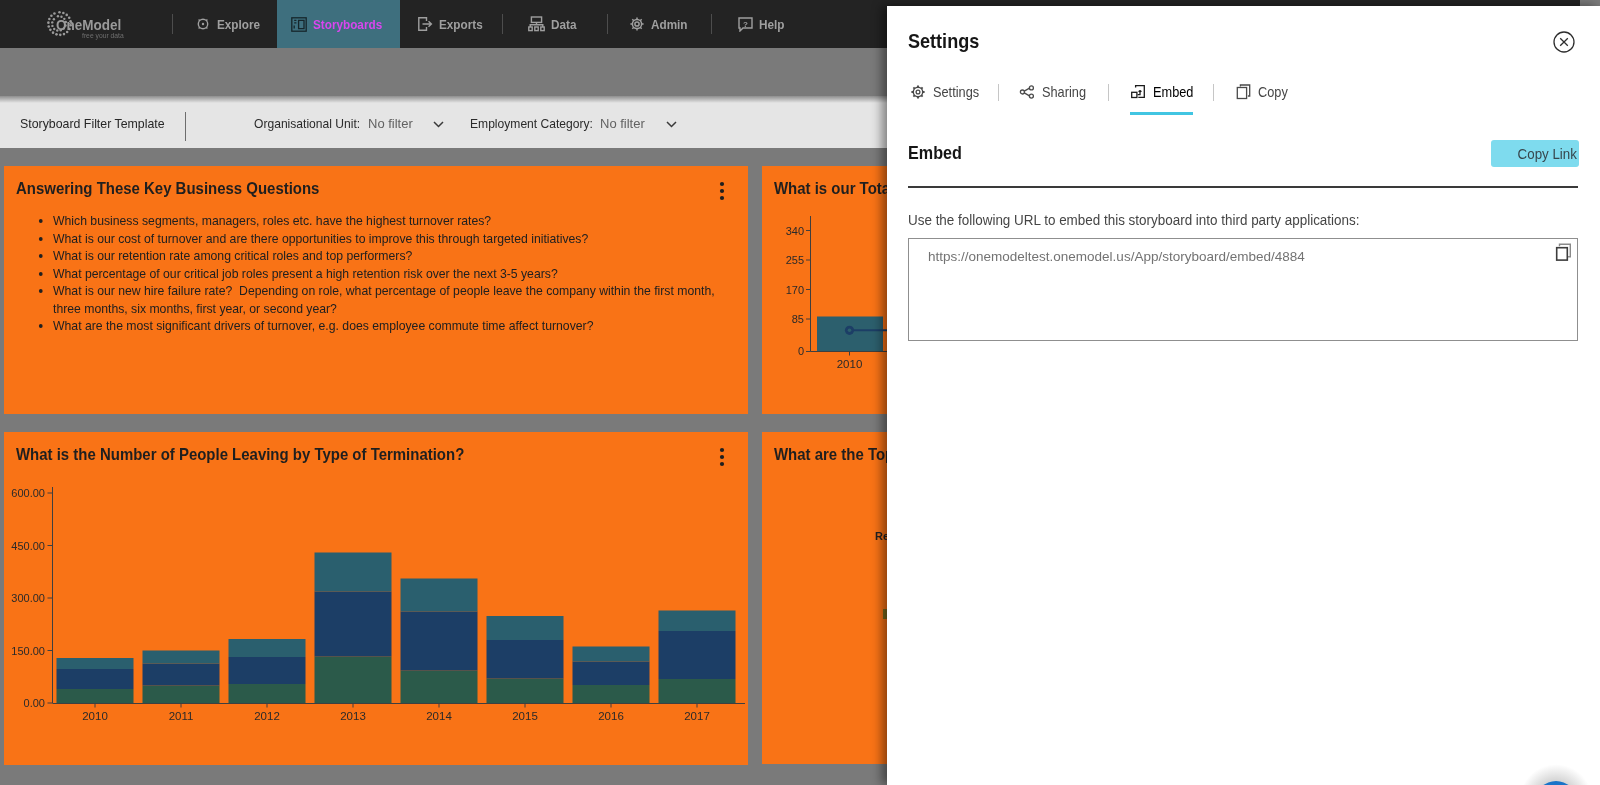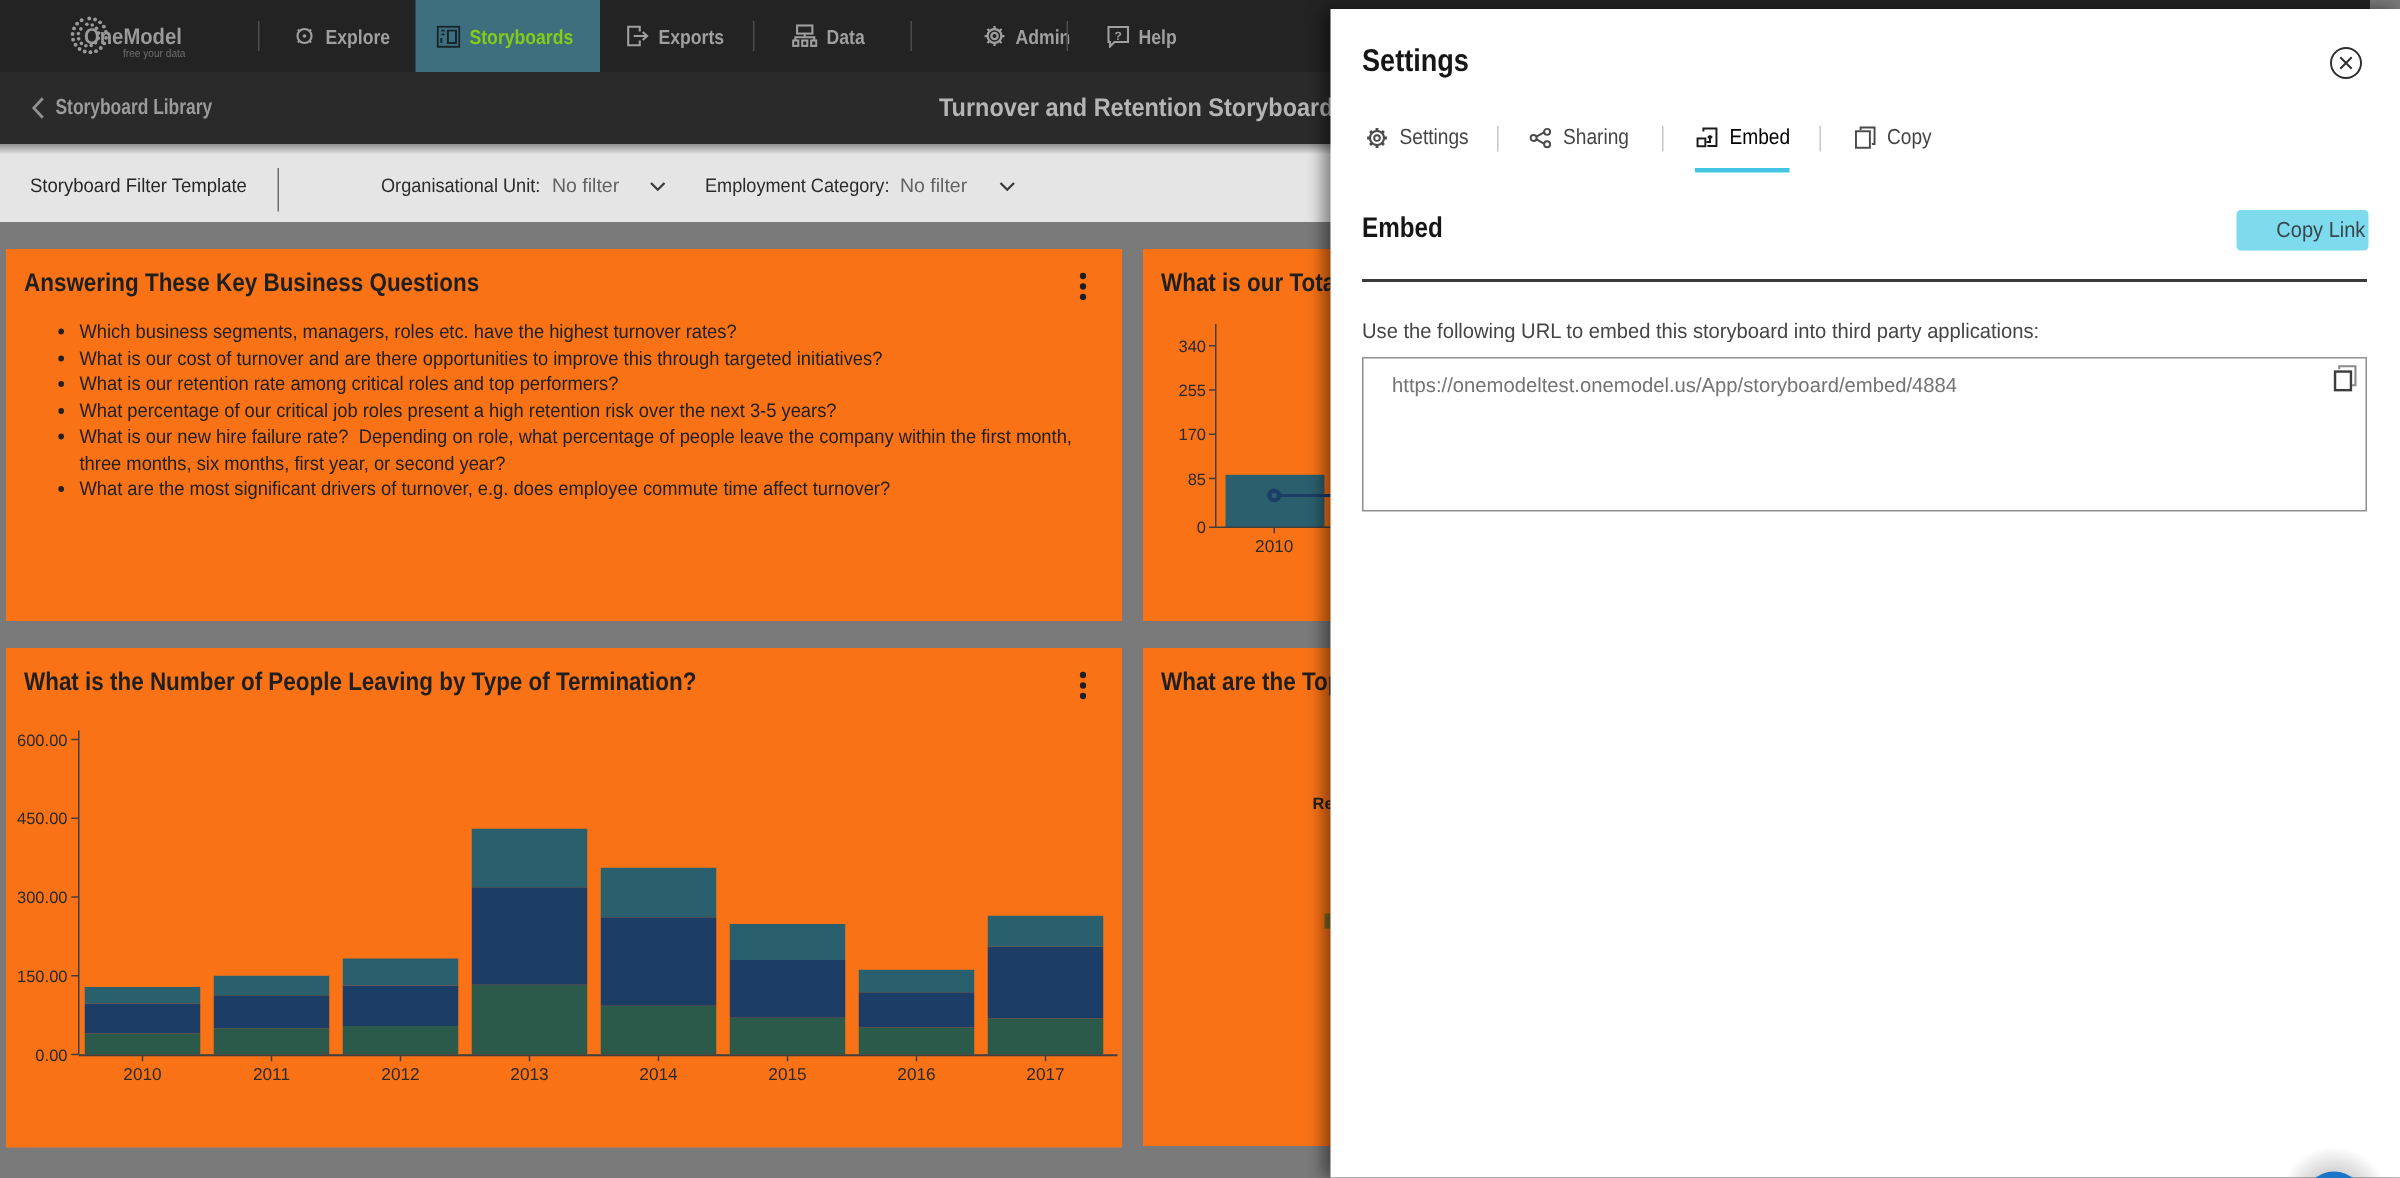--- a/index.html
+++ b/index.html
@@ -61,21 +61,21 @@
     <div class="pipe" style="left:172px"></div>
     <div class="nv" style="left:195px">
       <svg width="16" height="16" viewBox="0 0 16 16" fill="none" stroke="#9f9f9f" stroke-width="1.4">
           <circle cx="8" cy="8" r="4.7"></circle>
           <circle cx="8" cy="8" r="1.2" fill="#9f9f9f" stroke="none"></circle>
           <path d="M3.6 3.6l1.2 1.2M12.4 3.6l-1.2 1.2M3.6 12.4l1.2-1.2M12.4 12.4l-1.2-1.2"></path>
         </svg>
       <span>Explore</span>
     </div>
     <div style="position:absolute;left:276.5px;top:0;width:123px;height:48px;background:#3e6f7e"></div>
-    <div class="nv" style="left:291px;color:#84cc16">
+    <div class="nv" style="left:291px;color:#d946ef">
       <svg width="16" height="15" viewBox="0 0 16 15" fill="none" stroke="#16262b" stroke-width="1.3">
           <rect x="0.8" y="0.8" width="14.4" height="13.4"></rect>
           <path d="M3.2 3.4h2.2M3.2 5.9h2.2M7.6 3.4h5.4v8.2H7.6z"></path>
           <path d="M3.2 8.4v3.2"></path>
         </svg>
       <span>Storyboards</span>
     </div>
     <div class="nv" style="left:417px">
       <svg width="16" height="16" viewBox="0 0 16 16" fill="none" stroke="#9f9f9f" stroke-width="1.4">
           <path d="M9.5 5V1.8H1.8v12.4h7.7V11"></path>
@@ -88,43 +88,36 @@
       <svg width="17" height="16" viewBox="0 0 17 16" fill="none" stroke="#9f9f9f" stroke-width="1.4">
           <rect x="3.4" y="1" width="10.2" height="5.4"></rect>
           <path d="M8.5 6.4v2.4M2.2 11v-2.2h12.6V11M2.2 11v0"></path>
           <rect x="0.8" y="11" width="3.4" height="3.6"></rect>
           <rect x="6.8" y="11" width="3.4" height="3.6"></rect>
           <rect x="12.8" y="11" width="3.4" height="3.6"></rect>
         </svg>
       <span>Data</span>
     </div>
     <div class="pipe" style="left:607px"></div>
-    <div class="nv" style="left:655px">
+    <div class="nv" style="left:629px">
       <svg width="16" height="16" viewBox="0 0 16 16" fill="none" stroke="#9f9f9f" stroke-width="1.5">
           <circle cx="8" cy="8" r="2.1"></circle>
           <path d="M8 1.4v2.1M8 12.5v2.1M1.4 8h2.1M12.5 8h2.1M3.3 3.3l1.5 1.5M11.2 11.2l1.5 1.5M12.7 3.3l-1.5 1.5M4.8 11.2l-1.5 1.5"></path>
           <circle cx="8" cy="8" r="4.6"></circle>
         </svg>
       <span>Admin</span>
     </div>
     <div class="pipe" style="left:711px"></div>
     <div class="nv" style="left:738px">
       <svg width="15" height="15" viewBox="0 0 15 15" fill="none" stroke="#9f9f9f" stroke-width="1.4">
           <path d="M1 1h13v10H5l-3 3v-3H1z"></path>
           <text x="5" y="9.5" font-size="8" fill="#9f9f9f" stroke="none" font-weight="bold">?</text>
         </svg>
       <span>Help</span>
     </div>
-  </div>
-  <div id="bar2">
-    <svg style="position:absolute;left:21px;top:16px" width="9" height="16" viewBox="0 0 9 16" fill="none" stroke="#919191" stroke-width="1.8">
-        <path d="M7.5 1.5L1.5 8l6 6.5"></path>
-      </svg>
-    <div style="position:absolute;left:37px;top:16px;font-size:14.5px;font-weight:bold;color:#9b9b9b;transform:scaleX(0.8);transform-origin:0 50%">Storyboard Library</div>
-    <div style="position:absolute;left:626px;top:14px;font-size:17px;font-weight:bold;color:#b5b5b5;white-space:nowrap;transform:scaleX(0.92);transform-origin:0 50%">Turnover and Retention Storyboard</div>
   </div>
   <div id="fbar">
     <div style="position:absolute;left:20px;top:20px;font-size:13px;color:#272727;transform:scaleX(0.95);transform-origin:0 50%">Storyboard Filter Template</div>
     <div style="position:absolute;left:185px;top:16px;width:1px;height:29px;background:#6d6d6d"></div>
     <div style="position:absolute;left:254px;top:20px;font-size:13px;color:#2b2b2b;transform:scaleX(0.93);transform-origin:0 50%">Organisational Unit:</div>
     <div style="position:absolute;left:368px;top:20px;font-size:13px;color:#626262">No filter</div>
     <svg style="position:absolute;left:433px;top:25px" width="11" height="7" viewBox="0 0 11 7" fill="none" stroke="#3a3a3a" stroke-width="1.5">
         <path d="M1 1l4.5 4.5L10 1"></path>
       </svg>
     <div style="position:absolute;left:470px;top:20px;font-size:13px;color:#2b2b2b;transform:scaleX(0.93);transform-origin:0 50%">Employment Category:</div>

